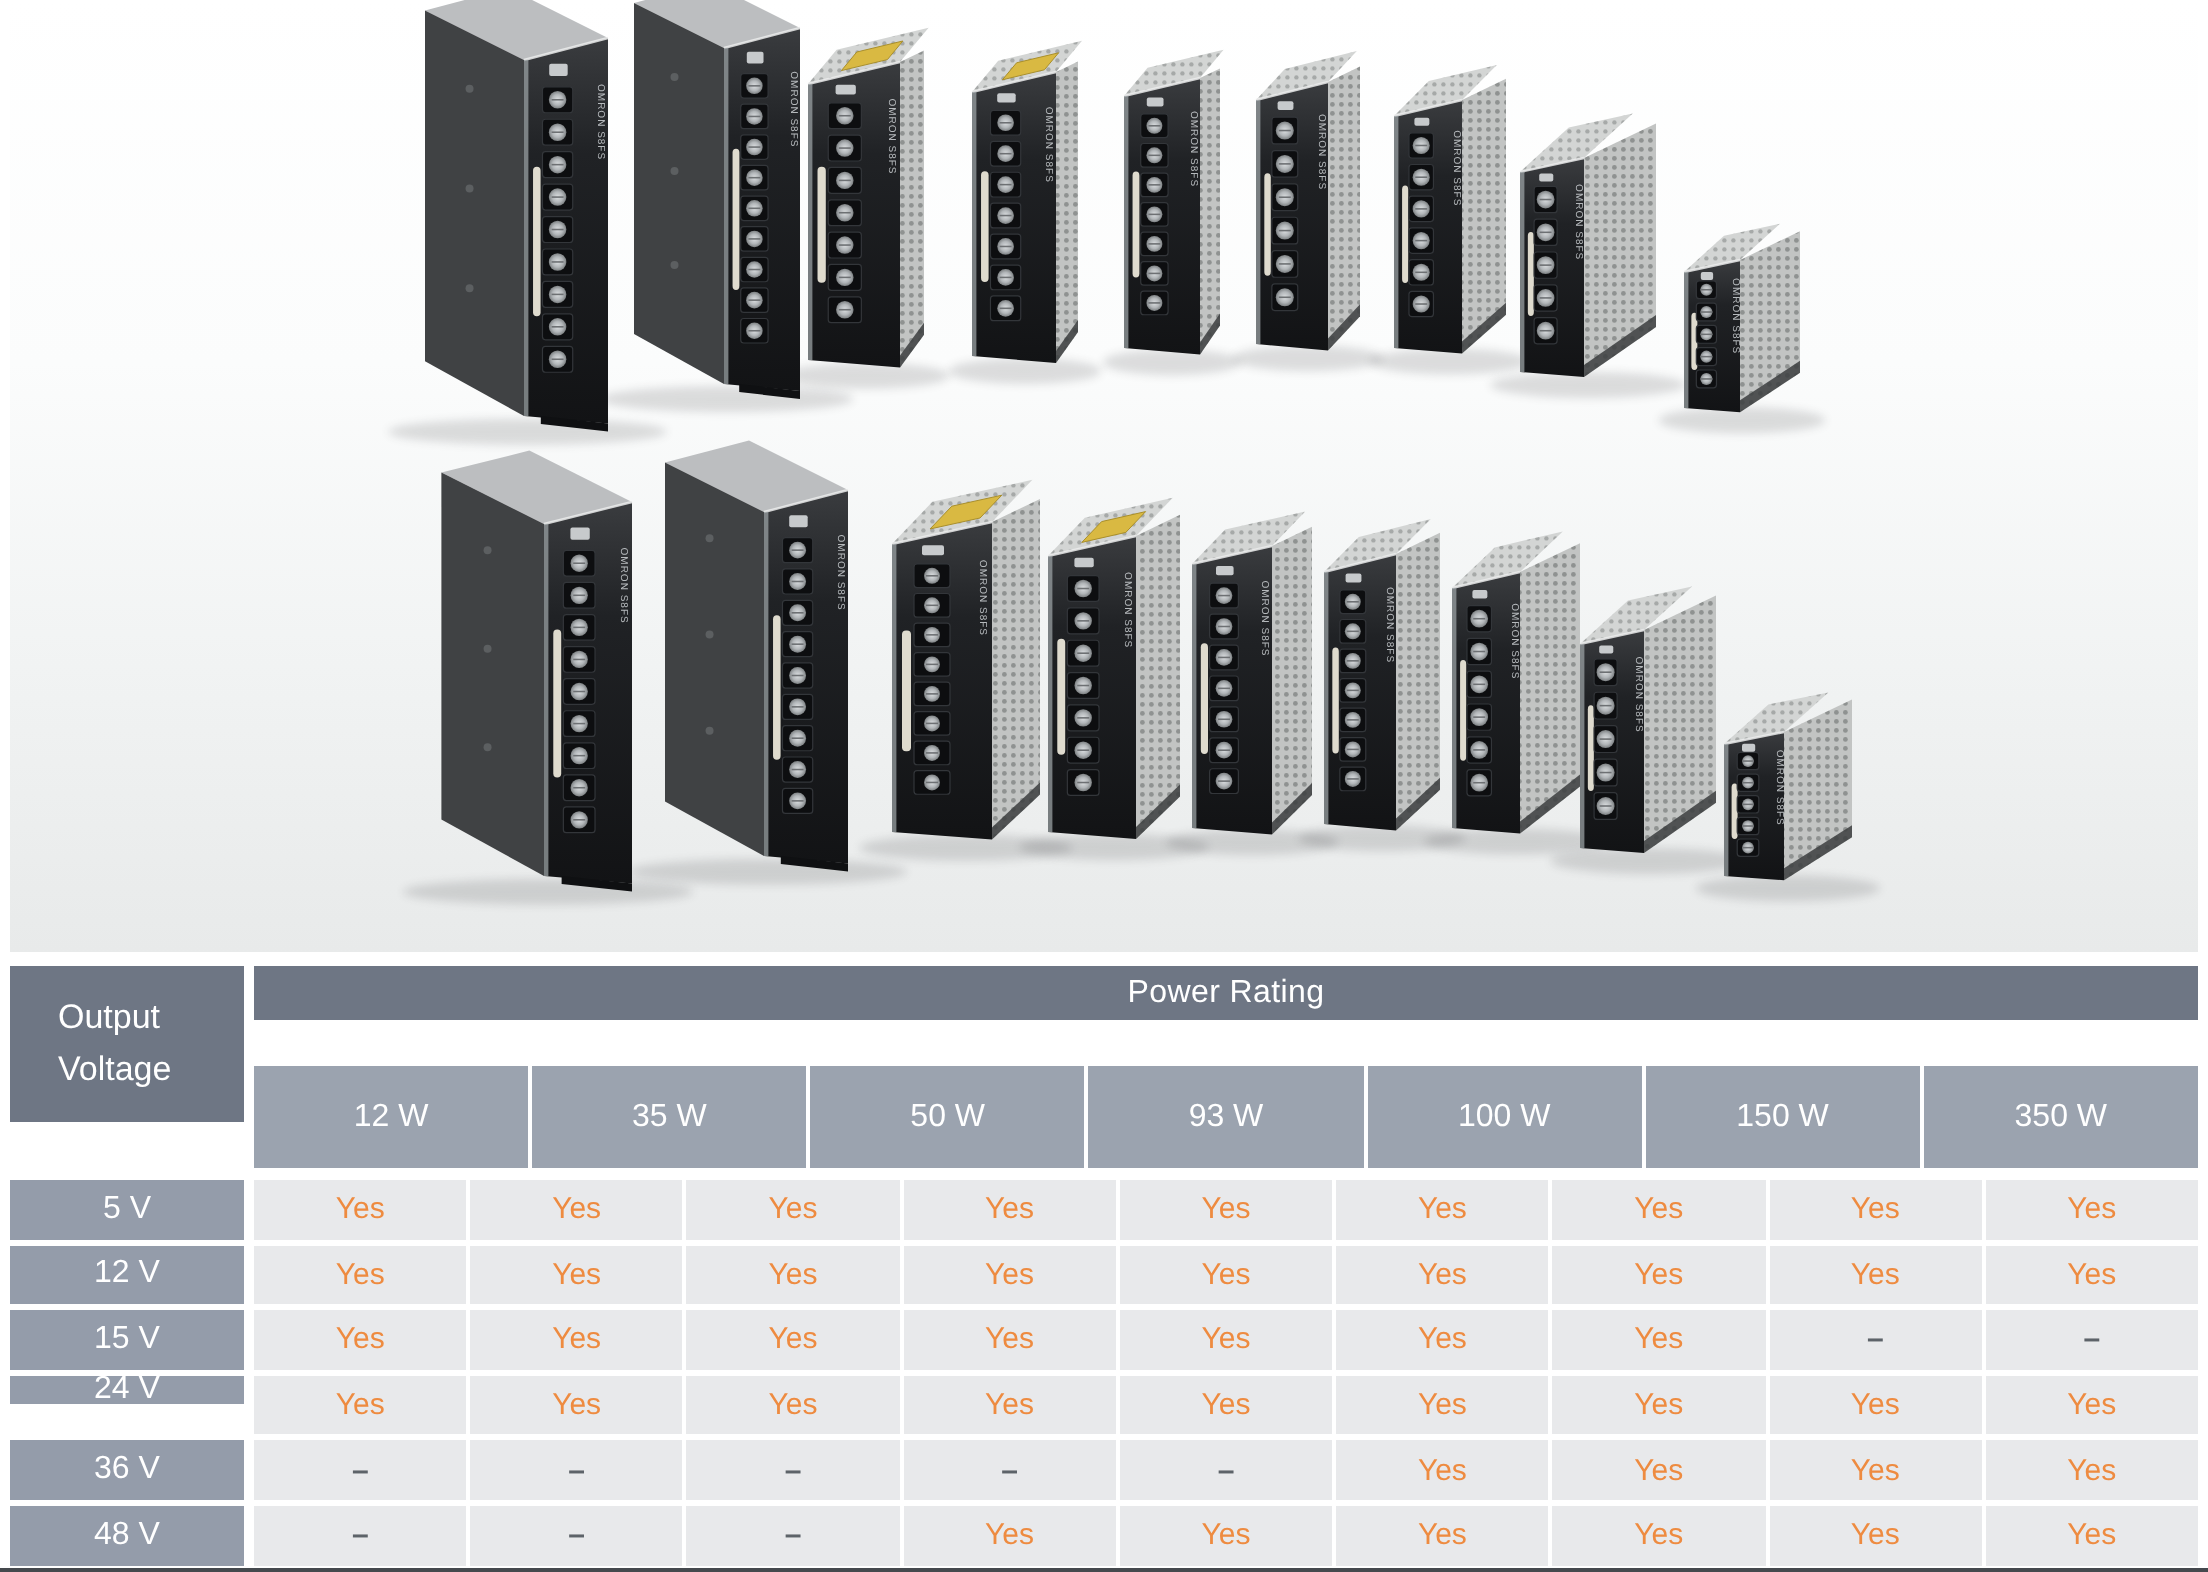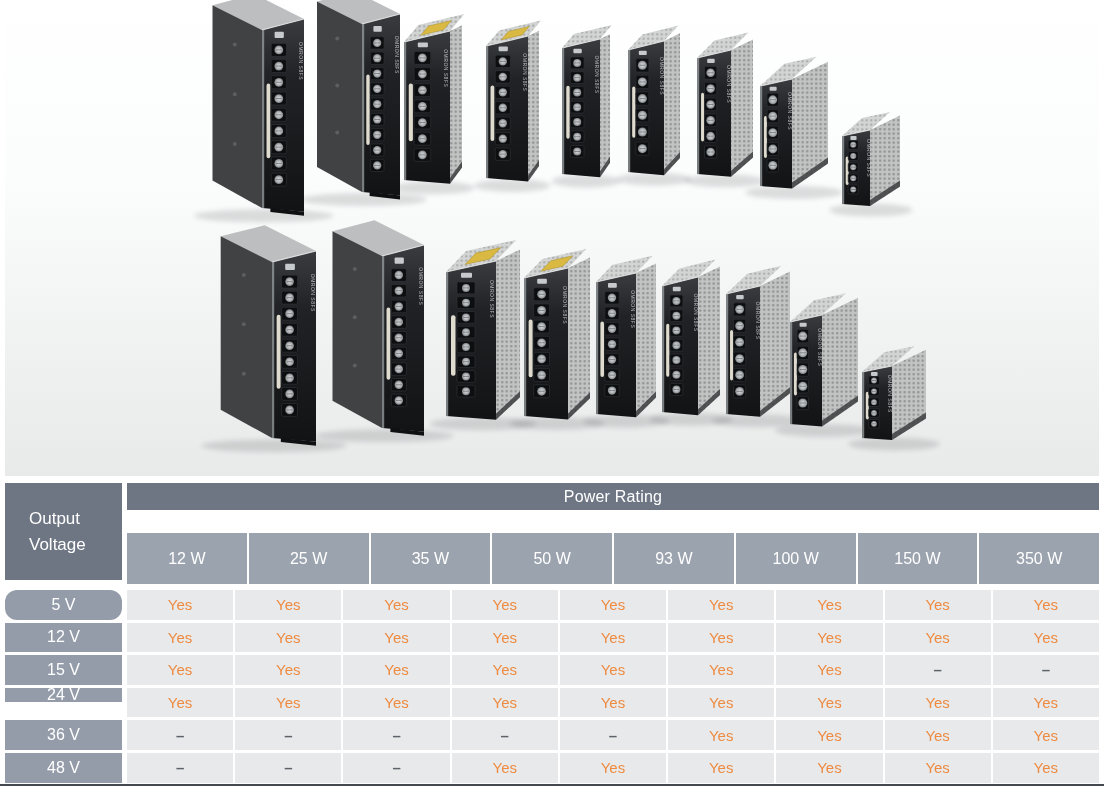--- a/index.html
+++ b/index.html
@@ -664,38 +664,37 @@
         <rect x="6.6" y="47.49600000000001" width="10.799999999999999" height="8.659200000000002" rx="1.5" fill="#0d0e10" stroke="#33363a" stroke-width="0.6"></rect>
         <circle cx="12" cy="51.82560000000001" r="2.9224800000000006" fill="url(#sgrad)"></circle>
         <line x1="9" y1="51.82560000000001" x2="15" y2="51.82560000000001" stroke="#6d7073" stroke-width="0.8"></line>
         <rect x="9" y="-0.0900000000000003" width="6.6" height="4" rx="1" fill="#c7cacc"></rect>
         <text transform="translate(26.4 2.8200000000000003) rotate(90)" font-size="5" fill="#c6cacd" letter-spacing="0.5" opacity="0.9" font-family="&quot;Liberation Sans&quot;,sans-serif">OMRON S8FS</text>
       </g>
     </g>
   </svg>
 
 <div id="spec-table">
-  <div class="abs corner" style="left:0;top:0;width:117px;height:97px">
+  <div class="abs corner" style="left:0;top:0;width:117px;height:78px">
     <span style="display:block;width:70px">Output Voltage</span>
   </div>
   <div class="abs c hdr-dark group-hdr" style="left:122px;top:0;width:972px;height:27px">
     <span>Power Rating</span>
   </div>
   <div class="abs flexrow" style="left:122px;top:50px;width:972px;height:51px" id="col-hdr-row">
       <div class="c col-hdr">12 W</div>
-      <div class="c col-hdr">25 W</div>
       <div class="c col-hdr">35 W</div>
       <div class="c col-hdr">50 W</div>
       <div class="c col-hdr">93 W</div>
       <div class="c col-hdr">100 W</div>
       <div class="c col-hdr">150 W</div>
       <div class="c col-hdr">350 W</div>
     </div>
   <div id="data-rows">
-      <div class="abs c row-hdr" style="left: 0px; top: 107px; width: 117px; height: 29.6px; border-radius: 12px;">5 V</div>
+      <div class="abs c row-hdr" style="left: 0px; top: 107px; width: 117px; height: 29.6px;">5 V</div>
       <div class="abs flexrow" style="left: 122px; top: 107px; width: 972px; height: 29.6px;">
         <div class="c cell val-yes">Yes</div>
         <div class="c cell val-yes">Yes</div>
         <div class="c cell val-yes">Yes</div>
         <div class="c cell val-yes">Yes</div>
         <div class="c cell val-yes">Yes</div>
         <div class="c cell val-yes">Yes</div>
         <div class="c cell val-yes">Yes</div>
         <div class="c cell val-yes">Yes</div>
         <div class="c cell val-yes">Yes</div>

